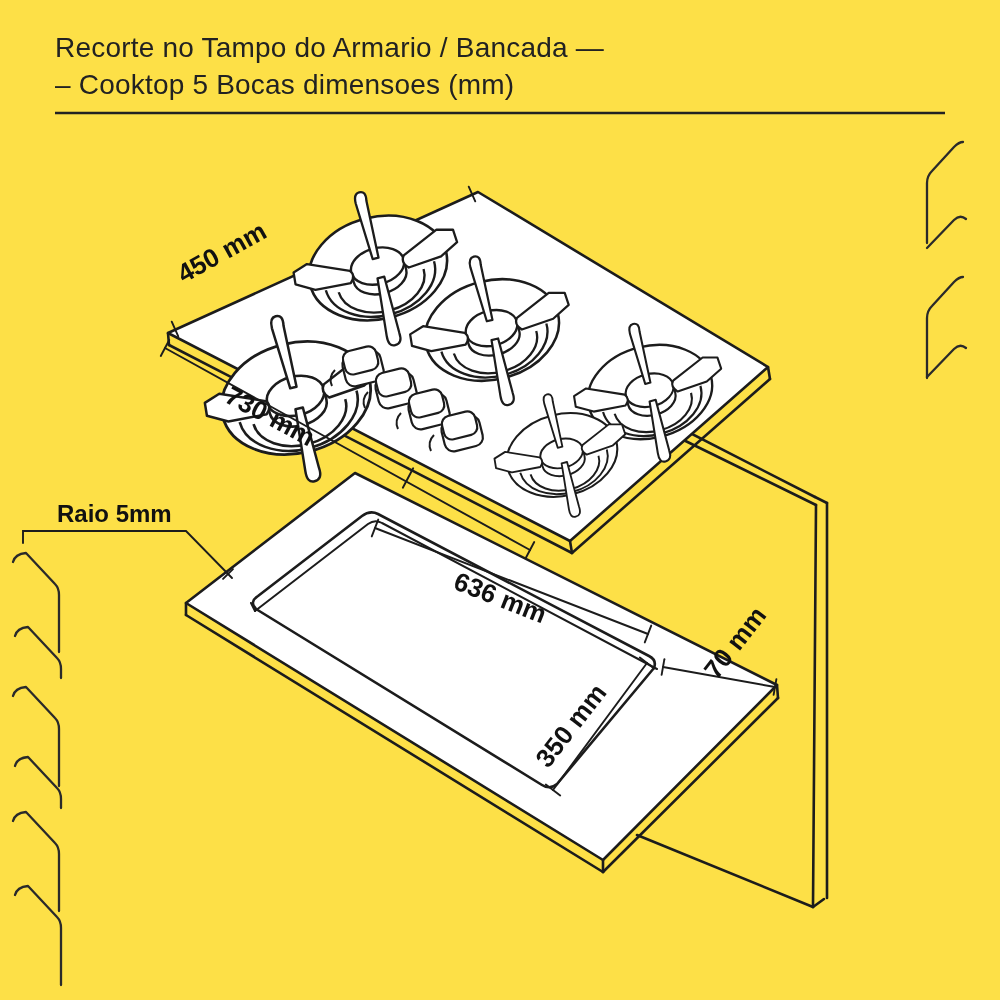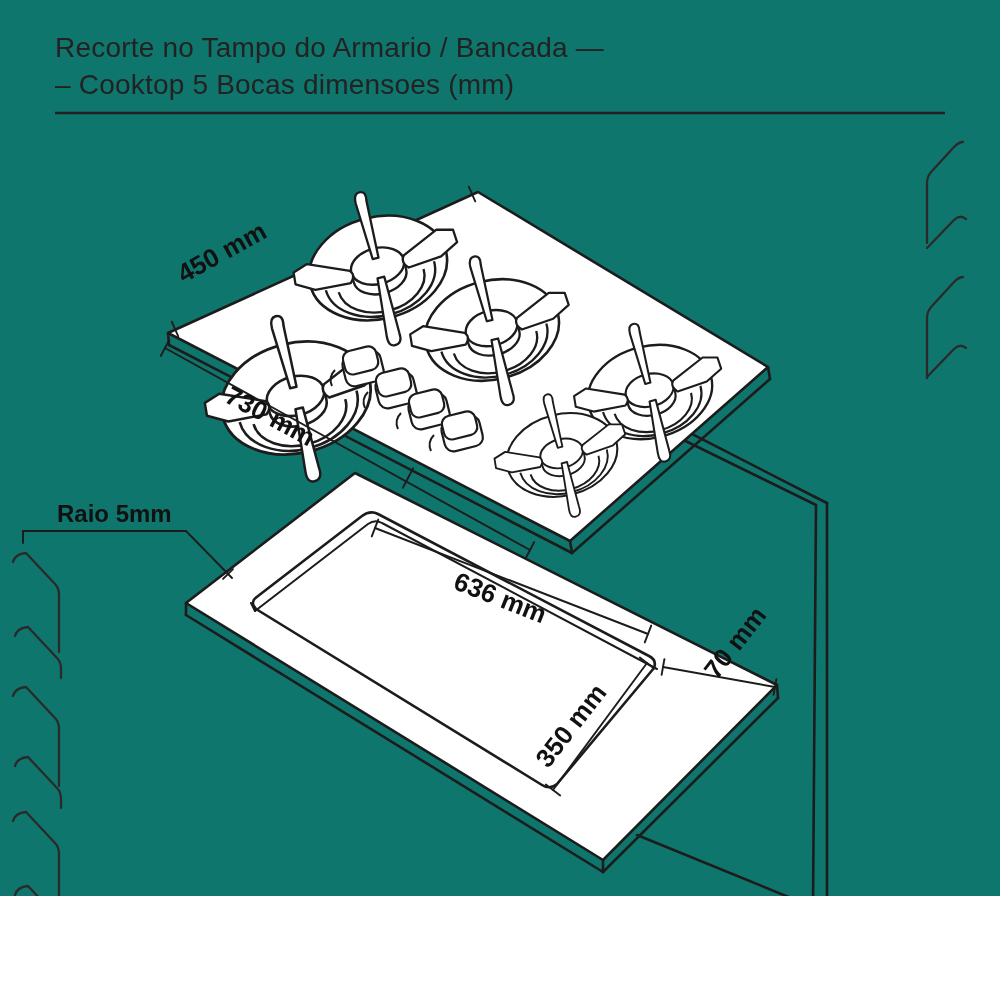--- a/index.html
+++ b/index.html
@@ -1,16 +1,16 @@
 <!DOCTYPE html>
 <html><head>
 <meta charset="utf-8">
 <style>
   html,body{margin:0;padding:0;background:#ffffff;}
-  .page{position:relative;width:1000px;height:896px;background:#0f766e;overflow:hidden;
+  .page{position:relative;width:1000px;height:1000px;background:#fde047;overflow:hidden;
         font-family:"Liberation Sans", sans-serif;}
   svg{display:block;}
   .outline{stroke:#1c1c1c;stroke-width:2.6;fill:none;stroke-linecap:round;stroke-linejoin:round;}
   .outline-f{stroke:#1c1c1c;stroke-width:2.6;fill:#ffffff;stroke-linecap:round;stroke-linejoin:round;}
   .thin{stroke:#1c1c1c;stroke-width:2;fill:none;stroke-linecap:round;stroke-linejoin:round;}
   .dim{stroke:#1c1c1c;stroke-width:1.9;fill:none;stroke-linecap:round;}
   .dim-label{font-family:"Liberation Sans",sans-serif;font-weight:bold;font-size:26px;fill:#111111;}
   .raio-label{font-family:"Liberation Sans",sans-serif;font-weight:bold;font-size:24px;fill:#111111;}
   .title-text{font-family:"Liberation Sans",sans-serif;font-size:28px;fill:#222222;letter-spacing:.2px;}
   .chev{stroke:#2a2a2a;stroke-width:2.3;fill:none;stroke-linecap:round;stroke-linejoin:round;}

